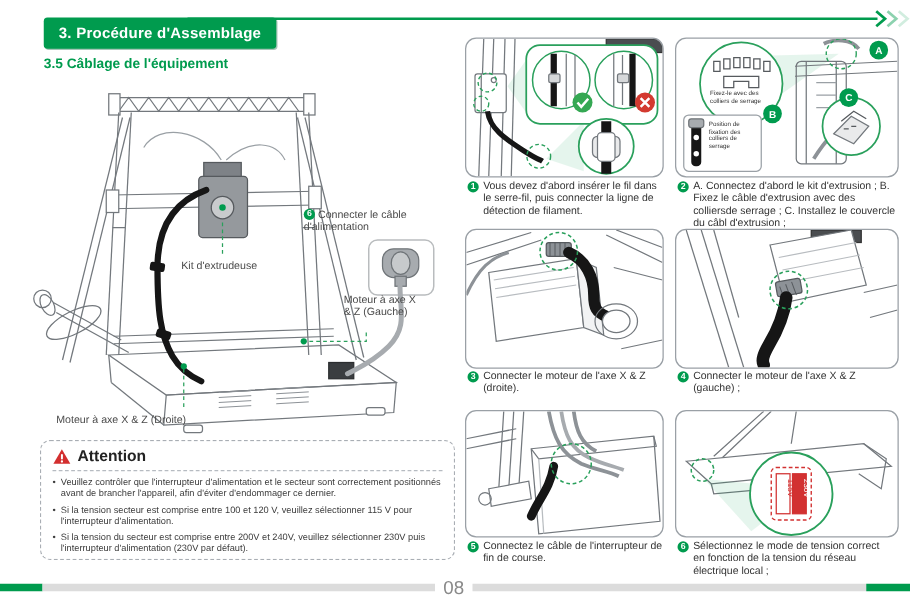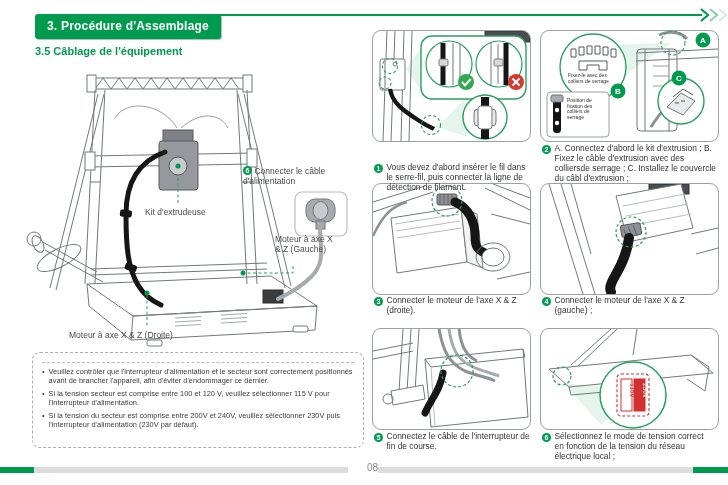--- a/index.html
+++ b/index.html
@@ -14,39 +14,39 @@
   .subtitle{position:absolute;left:35px;top:45px;color:#009B4E;font-size:11px;font-weight:bold;}
   
   .diagram{position:absolute;left:25px;top:62px;width:350px;height:292px;}
   .diagram svg{position:absolute;left:0;top:0;}
   .dlabel{position:absolute;font-size:8.5px;color:#4a4a4a;line-height:1.18;}
   .numdisc{display:inline-block;width:9px;height:9px;border-radius:50%;background:#009B4E;color:#fff;
         font-size:7px;font-weight:bold;text-align:center;line-height:9px;vertical-align:1px;}
   .power-label{left:218px;top:104px;width:118px;}
   .extruder-label{left:120px;top:145px;width:90px;}
   .motor-left-label{left:250px;top:172px;width:58px;}
-  .motor-right-label{left:44px;top:268px;width:160px;}
+  .motor-right-label{left:20px;top:268px;width:160px;}
   
   .attention{position:absolute;left:32px;top:352px;width:332px;height:96px;border:1px dashed #a9aeb4;
         border-radius:8px;padding:5px 9px 0 9px;box-sizing:border-box;background:#fff;}
   .attention-head{display:flex;align-items:center;gap:5px;font-size:12.5px;font-weight:bold;color:#222;}
   .attention-divider{border-top:1px dashed #b6bbc1;margin:4px 0 4px 0;}
   .attention-item{display:flex;gap:4px;font-size:7.4px;color:#3c3c3c;line-height:1.28;margin-bottom:3px;}
   .attention-item .bullet{flex:0 0 auto;}
   
   .panel{position:absolute;background:#fff;border:1px solid #9aa0a6;border-radius:9px;overflow:hidden;}
   .panel svg{display:block;width:100%;height:100%;}
   .caption{position:absolute;display:flex;gap:3.5px;font-size:8.4px;color:#333;line-height:1.18;}
   .caption .numdisc{flex:0 0 auto;margin-top:1px;}
   .tinylabel{position:absolute;font-size:5px;color:#333;line-height:1.12;}
   
   .bar{position:absolute;height:6px;top:467px;}
   .bar.gray{background:#dcdcdc;}
   .bar.green{background:#009B4E;}
-  .pagenum{position:absolute;left:348px;top:462px;width:30px;text-align:right;font-size:10px;color:#8a8a8a;}
+  .pagenum{position:absolute;left:348px;top:462px;width:30px;text-align:center;font-size:15px;color:#8a8a8a;}
   text{font-family:"Liberation Sans",sans-serif;}
 </style>
 </head>
 <body>
 
 <div class="page">
 
   <div class="top-line"></div>
   <svg class="chevrons" width="28" height="16" viewBox="0 0 28 16">
     <polyline points="1,2 8,8 1,14" fill="none" stroke="#009B4E" stroke-width="2.2"></polyline>
@@ -142,20 +142,28 @@
     <div class="dlabel power-label">
       <span class="numdisc">6</span>
       <span>Connecter le câble d'alimentation</span>
     </div>
     <div class="dlabel extruder-label">Kit d'extrudeuse</div>
     <div class="dlabel motor-left-label">Moteur à axe X &amp; Z (Gauche)</div>
     <div class="dlabel motor-right-label">Moteur à axe X &amp; Z (Droite)</div>
   </div>
 
   <div class="attention">
+    <div class="attention-head">
+      <svg width="15" height="13" viewBox="0 0 16 14">
+        <path d="M8 0.5 L15.3 13 H0.7 Z" fill="#D32F2F"></path>
+        <rect x="7.2" y="4.6" width="1.7" height="4.6" rx="0.8" fill="#fff"></rect>
+        <circle cx="8.05" cy="11" r="1" fill="#fff"></circle>
+      </svg>
+      <span>Attention</span>
+    </div>
     <div class="attention-divider"></div>
     <div class="attention-item">
       <span class="bullet">•</span>
         <span>Veuillez contrôler que l'interrupteur d'alimentation et le secteur sont correctement positionnés avant de brancher l'appareil, afin d'éviter d'endommager ce dernier.</span>
     </div>
     <div class="attention-item">
       <span class="bullet">•</span>
         <span>Si la tension secteur est comprise entre 100 et 120 V, veuillez sélectionner 115 V pour l'interrupteur d'alimentation.</span>
     </div>
     <div class="attention-item">
@@ -334,21 +342,21 @@
 
       <circle cx="92" cy="66" r="33" fill="#fff" stroke="#2aa05c" stroke-width="1.5"></circle>
       <rect x="76" y="45" width="32" height="42" rx="4" stroke="#D23131" stroke-dasharray="3 2" stroke-width="1.1"></rect>
       <rect x="80" y="50" width="11" height="32" fill="#fff" stroke="#D23131"></rect>
       <rect x="93" y="50" width="11" height="32" fill="#D23131" stroke="#D23131"></rect>
       <text transform="translate(89 54) rotate(90)" font-size="6.5" fill="#D23131" stroke="none">115V</text>
       <text transform="translate(102 54) rotate(90)" font-size="6.5" fill="#fff" stroke="none">230V</text>
     </svg>
   </div>
 
-  <div class="caption" style="left:374px;top:144px;width:160px;margin-top:19px;">
+  <div class="caption" style="left:374px;top:144px;width:160px;">
     <span class="numdisc">1</span>
     <span>Vous devez d'abord insérer le fil dans le serre-fil, puis connecter la ligne de détection de filament.</span>
   </div>
   <div class="caption" style="left:542px;top:144px;width:178px;">
     <span class="numdisc">2</span>
     <span>A. Connectez d'abord le kit d'extrusion ; B. Fixez le câble d'extrusion avec des colliersde serrage ; C. Installez le couvercle du câbl d'extrusion ;</span>
   </div>
   <div class="caption" style="left:542px;top:296px;width:160px;">
     <span class="numdisc">4</span>
     <span>Connecter le moteur de l'axe X &amp; Z (gauche) ;</span>

